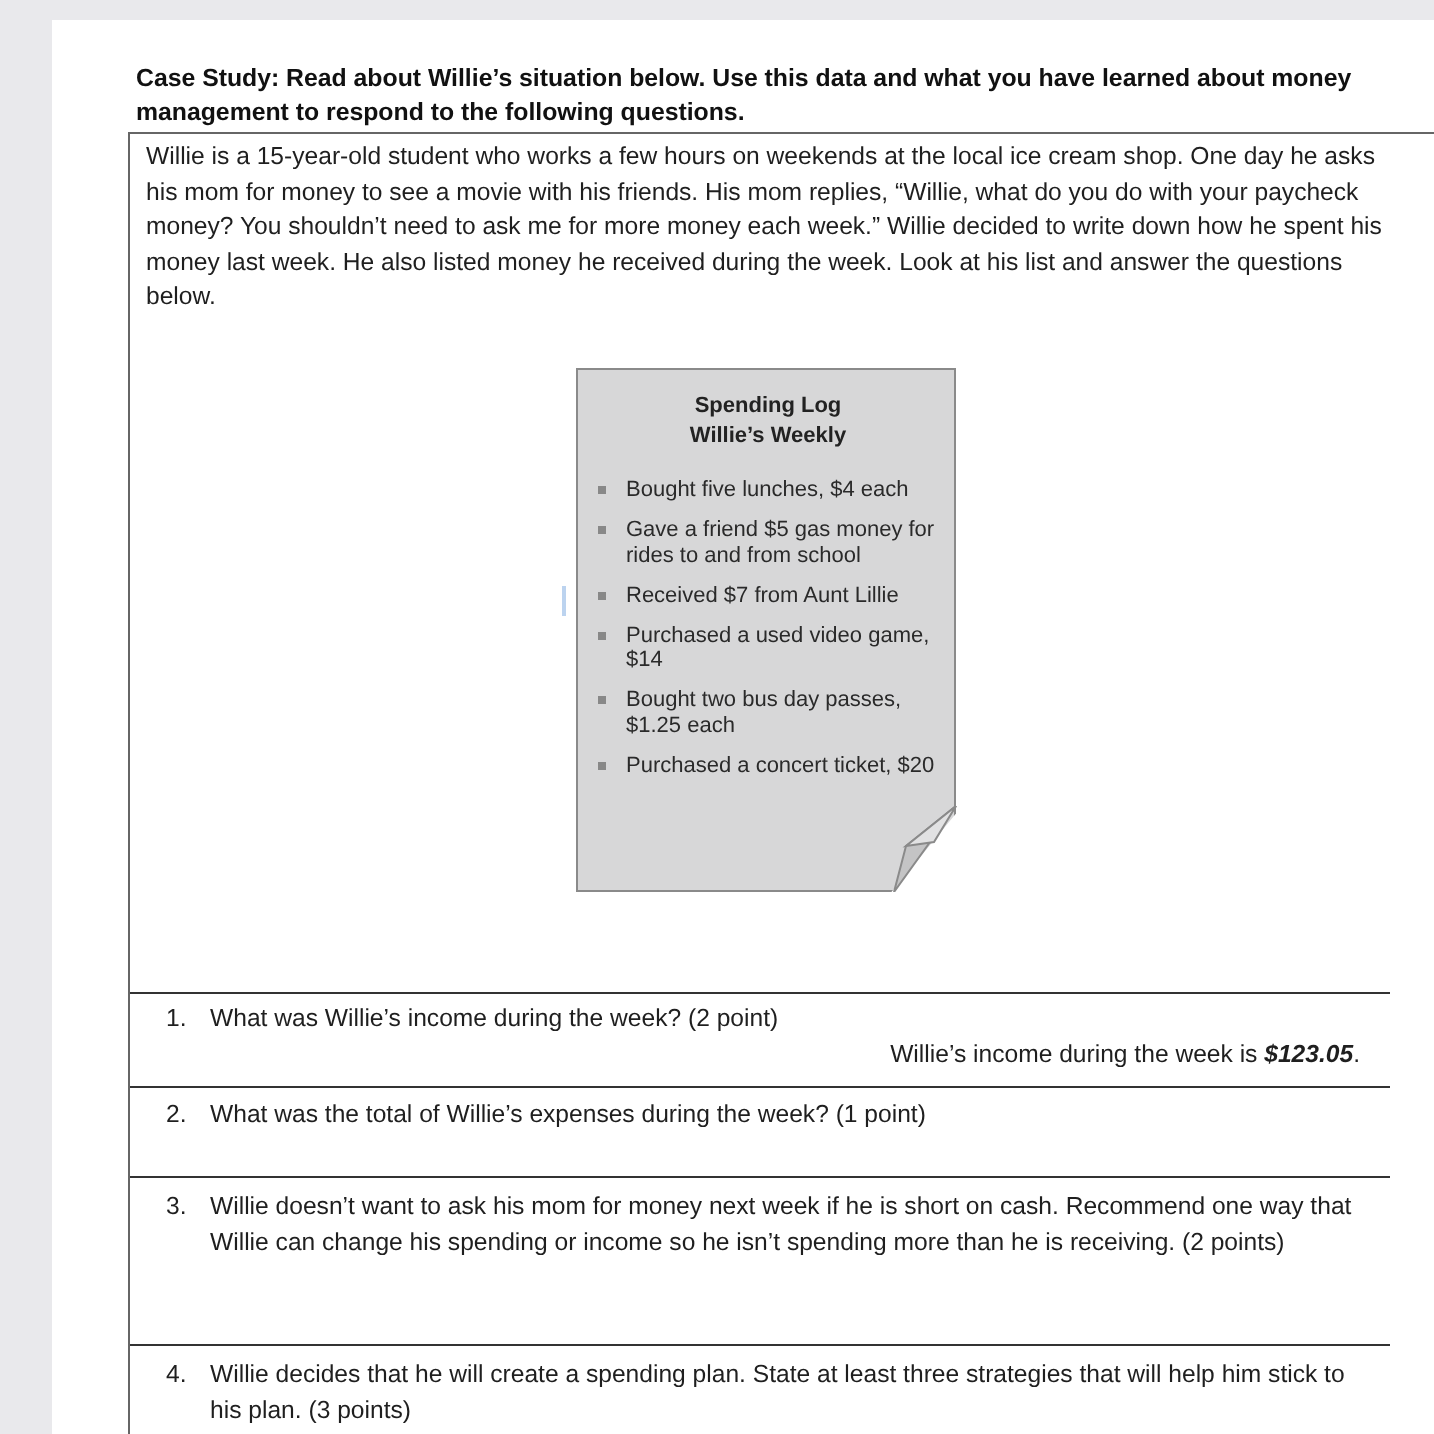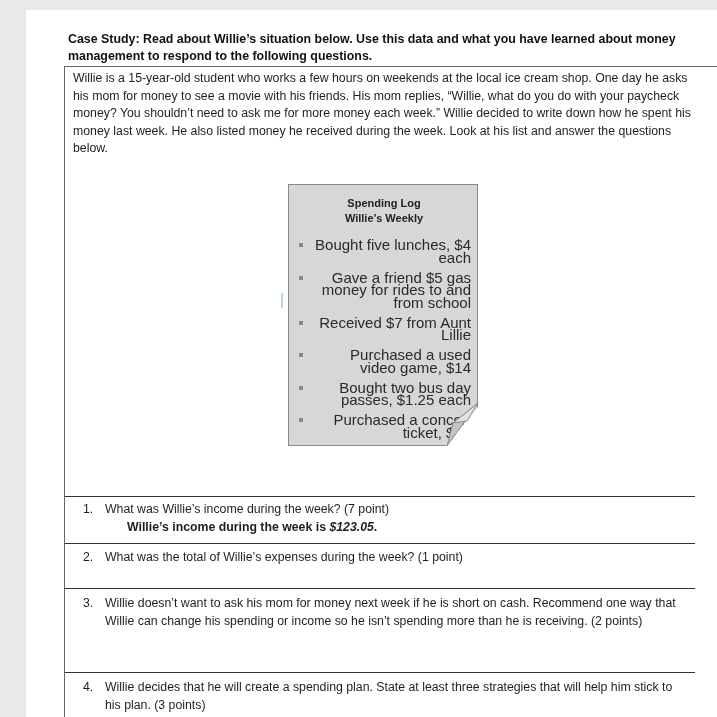--- a/index.html
+++ b/index.html
@@ -46,44 +46,43 @@
     .flyer-title {
       position: absolute; left: 0; top: 11px; width: 190px;
       text-align: center; font-weight: bold; font-size: 11px; line-height: 15px; color: #222;
     }
     .flyer-list {
       position: absolute; left: 10px; top: 54px; width: 172px;
       margin: 0; padding: 0; list-style: none;
     }
     .flyer-list li {
       position: relative; padding-left: 14px;
-      font-size: 15px; line-height: 12.5px; color: #2a2a2a;
+      font-size: 11px; line-height: 12.5px; color: #2a2a2a;
       margin-bottom: 7.5px;
-      text-align: right;
     }
     .bullet {
       position: absolute; left: 0; top: 4px; width: 4px; height: 4px; background: #888;
     }
     .cursor {
       position: absolute; left: 216px; top: 226px; width: 2px; height: 15px;
       background: #bcd3ef;
     }
     .qrow {
       position: absolute; left: 0; width: 630px;
       border-top: 1.5px solid #333;
       box-sizing: border-box;
     }
     .qtext {
       position: absolute; left: 40px; width: 575px;
       font-size: 12.3px; line-height: 17.5px; color: #1f1f1f;
     }
     .qnum {
       position: absolute; left: -22px; top: 0;
     }
-    .answer { font-weight: bold; }
+    .answer { font-weight: normal; text-align: right; }
     .answer b { font-style: italic; }
   </style>
 </head>
 <body>
 
 <div class="page">
   <div class="heading">Case Study: Read about Willie’s situation below. Use this data and what you have learned about money management to respond to the following questions.</div>
 
   <div class="frame">
     <div class="intro">Willie is a 15-year-old student who works a few hours on weekends at the local ice cream shop. One day he asks his mom for money to see a movie with his friends. His mom replies, “Willie, what do you do with your paycheck money? You shouldn’t need to ask me for more money each week.” Willie decided to write down how he spent his money last week. He also listed money he received during the week. Look at his list and answer the questions below.</div>
@@ -105,21 +104,21 @@
       </ul>
     </div>
     <svg class="flyer-fold" viewBox="0 0 34 43">
       <polygon points="33,0 2,43 8,20" fill="#c4c4c5" stroke="#8a8a8a" stroke-width="1"></polygon>
       <polygon points="33,0 8,20 22,18" fill="#e2e2e3" stroke="#8a8a8a" stroke-width="1"></polygon>
     </svg>
 
     <div class="qrow" style="top:429px;height:47px;">
       <div class="qtext" style="top:4px;">
         <span class="qnum">1.</span>
-        <div>What was Willie’s income during the week? (7 point)</div>
+        <div>What was Willie’s income during the week? (2 point)</div>
         <div class="answer" style="padding-left:22px;">
           <span>Willie’s income during the week is </span><b>$123.05</b><span>.</span>
         </div>
       </div>
     </div>
 
     <div class="qrow" style="top:476px;height:45px;">
       <div class="qtext" style="top:5px;">
         <span class="qnum">2.</span>
         <div>What was the total of Willie’s expenses during the week? (1 point)</div>

